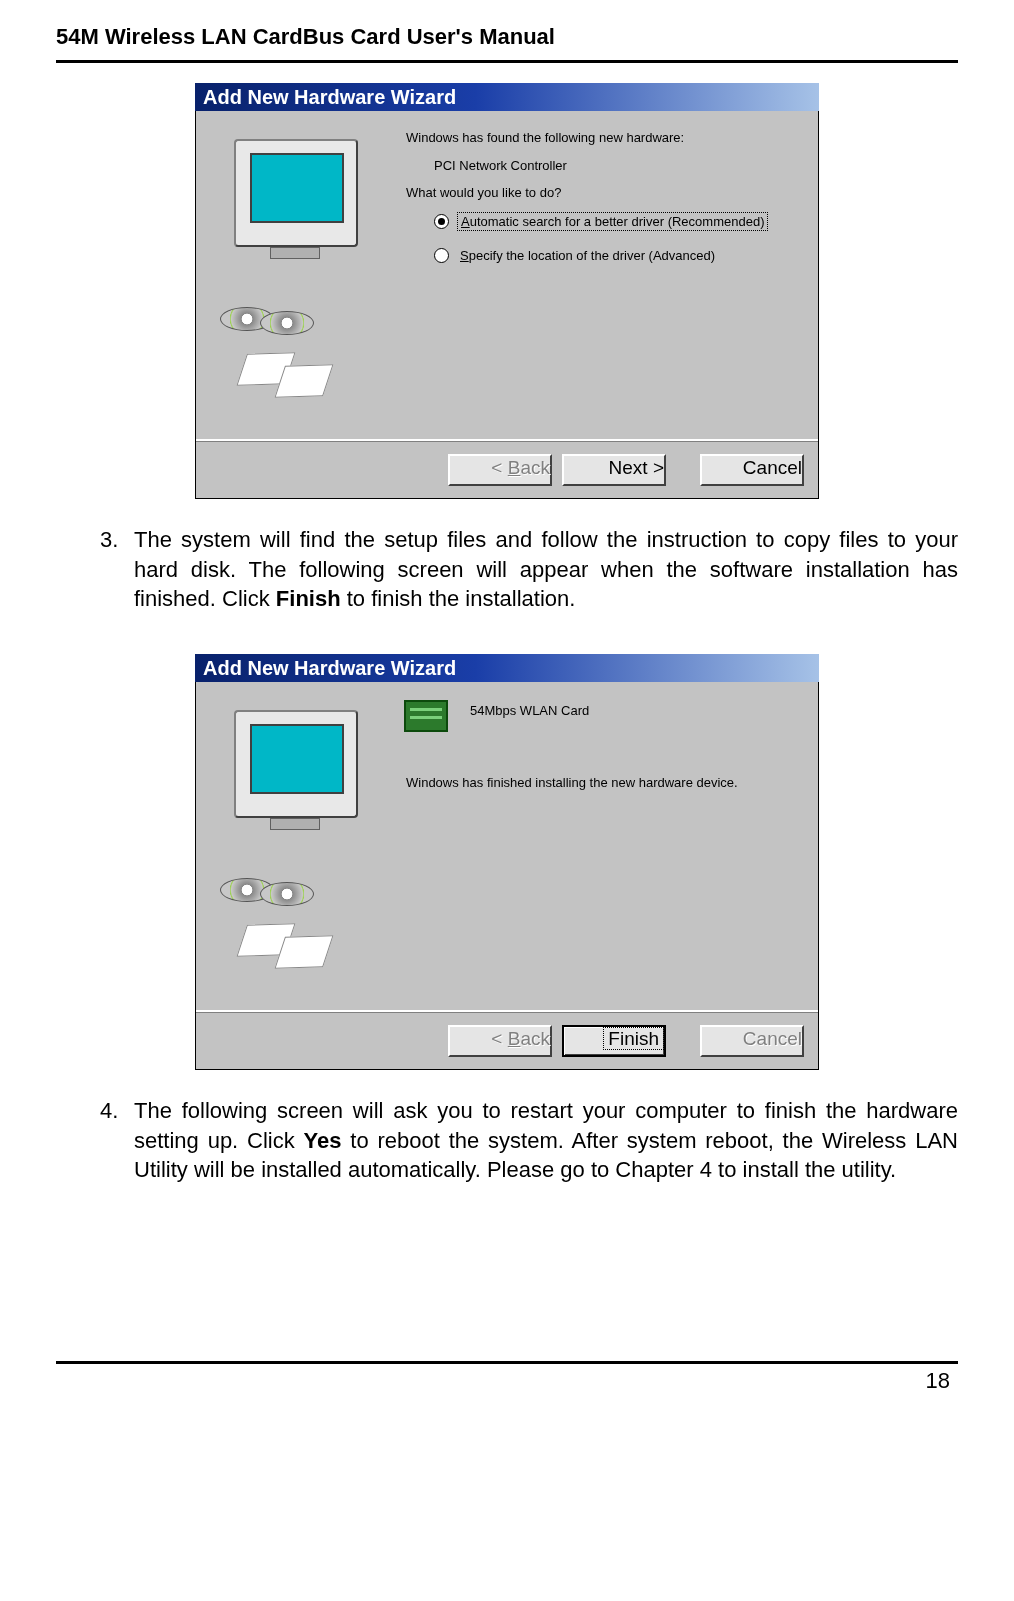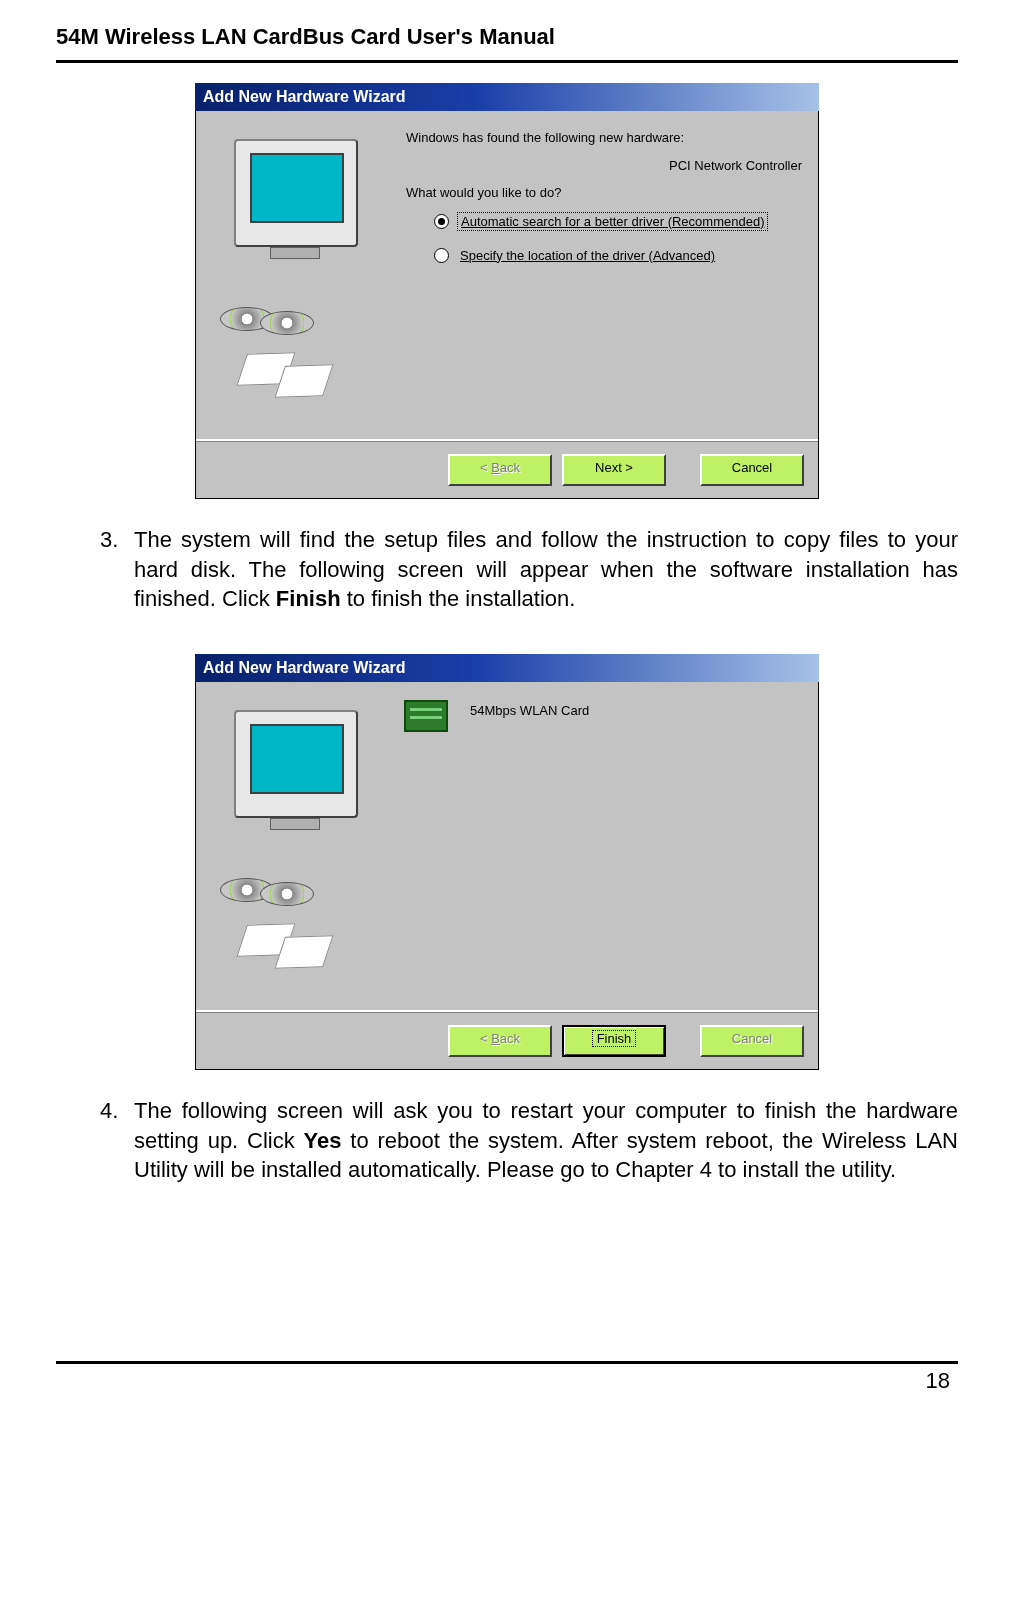--- a/index.html
+++ b/index.html
@@ -50,21 +50,21 @@
     color: #000;
   }
   .titlebar {
     height: 28px;
     background: linear-gradient(90deg,#08216b 0%,#1a3ea8 45%,#a6c2e7 100%);
     color: #fff;
     font-weight: bold;
     display: flex;
     align-items: center;
     padding: 0 8px;
-    font-size: 16px;
+    font-size: 20px;
   }
   .wiz-body {
     background: #c3c3c3;
     border: 1px solid #000;
     border-top: none;
     display: flex;
     flex-direction: column;
   }
   .wiz-main {
     display: flex;
@@ -118,53 +118,52 @@
     border:1px solid #888;
   }
   .p1{ top:228px; left:30px;}
   .p2{ top:240px; left:68px;}
 
   .wiz-right {
     flex: 1 1 auto;
     padding-left: 14px;
   }
   .para { margin: 4px 0 10px 0; line-height: 1.35; }
-  .indent { padding-left: 28px; text-align: right; }
+  .indent { padding-left: 28px; }
   .radio-row {
     display:flex; align-items:center; margin:10px 0 10px 28px;
   }
   .radio-dot {
     width:13px;height:13px;border-radius:50%;background:#fff;border:1px solid #000;
     margin-right:8px; position:relative; flex:0 0 13px;
   }
   .radio-dot.sel::after{
     content:"";position:absolute;left:3px;top:3px;width:7px;height:7px;border-radius:50%;background:#000;
   }
   .radio-label {
     padding:1px 3px;
-    text-decoration:underline;
   }
   .radio-label.focused { border:1px dotted #000; }
   .underline-letter { text-decoration: underline; }
 
   .wiz-footer {
     height: 56px;
     background:#c3c3c3;
     display:flex; align-items:center; justify-content:flex-end;
     padding: 0 14px;
     gap:10px;
     border-top:1px solid #808080;
   }
   .btn {
     width:100px; height:28px;
-    background:#bef264;
+    background:#e5e5e5;
     border:2px solid;
     border-color:#fff #404040 #404040 #fff;
     font-family: Tahoma, Arial, sans-serif;
-    font-size:13px; text-align:center; line-height:24px;
+    font-size:19px; text-align:right; line-height:24px;
     position:relative;
   }
   .btn.disabled { color:#808080; text-shadow:1px 1px 0 #fff; }
   .btn.default {
     border:2px solid #000;
     box-shadow: inset 1px 1px 0 #fff, inset -1px -1px 0 #404040;
   }
   .btn.default .lbl{ border:1px dotted #000; padding:0 4px;}
 
   
@@ -241,20 +240,21 @@
             <div class="disc d2"></div>
             <div class="paper p1"></div>
             <div class="paper p2"></div>
           </div>
           <div class="wiz-right" style="position:relative">
             <div style="position:absolute;top:4px;left:12px;width:40px;height:28px;background:#2c7a2c;border:2px solid #0c4a0c;">
               <div style="position:absolute;left:4px;right:4px;top:6px;height:3px;background:#7ad07a"></div>
               <div style="position:absolute;left:4px;right:4px;top:14px;height:3px;background:#7ad07a"></div>
             </div>
             <div class="para" style="margin-left:64px;margin-top:6px">54Mbps WLAN Card</div>
+            <div class="para" style="margin-top:54px">Windows has finished installing the new hardware device.</div>
           </div>
         </div>
         <div class="wiz-footer">
           <div class="btn disabled">&lt; <span class="underline-letter">B</span><span>ack</span></div>
           <div class="btn default"><span class="lbl">Finish</span></div>
           <div style="width:14px"></div>
           <div class="btn disabled">Cancel</div>
         </div>
       </div>
     </div>

